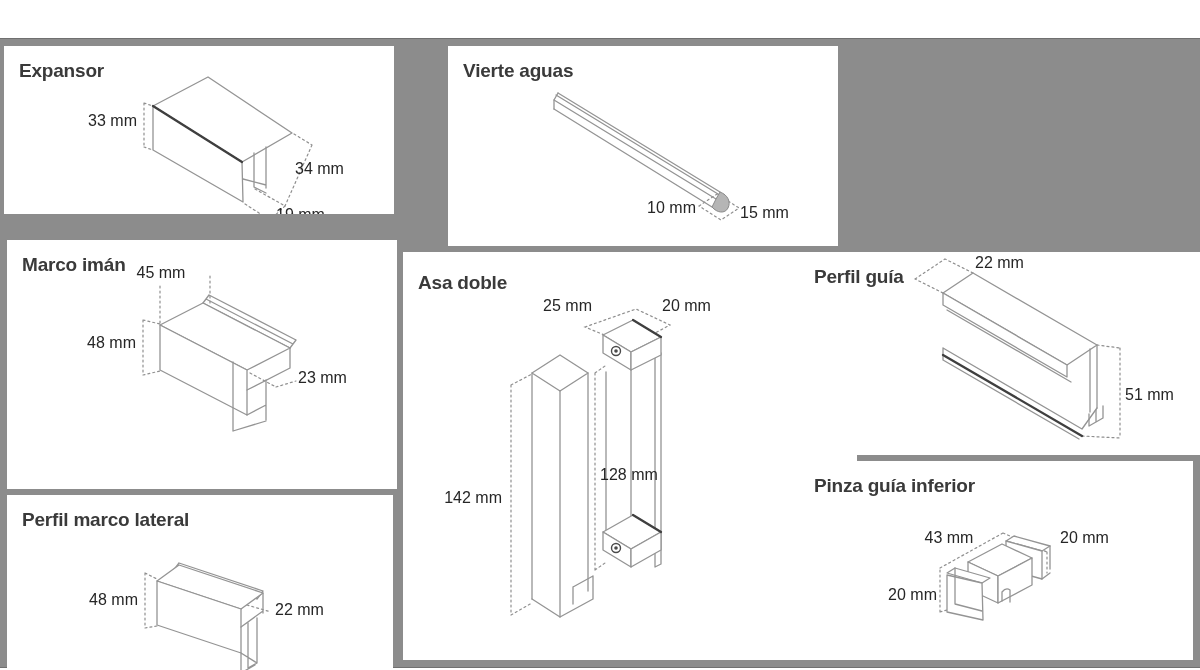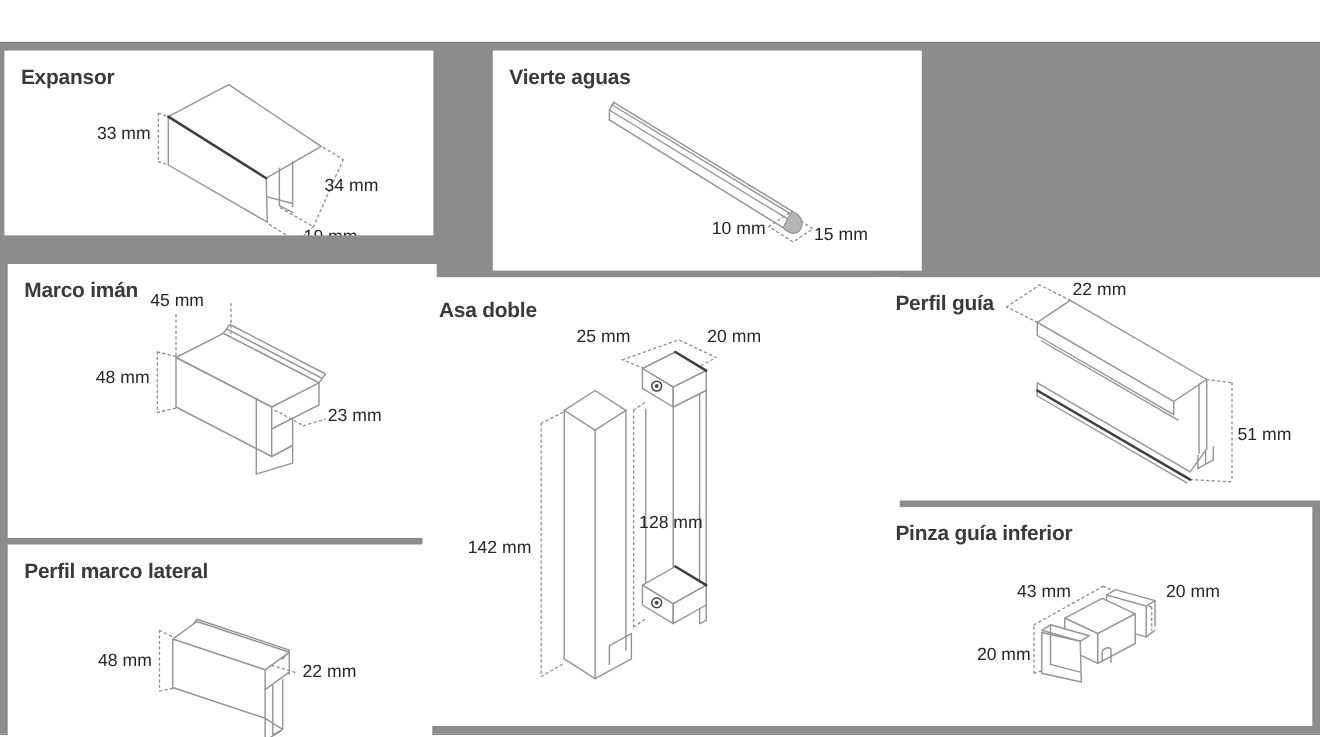--- a/index.html
+++ b/index.html
@@ -77,21 +77,21 @@
         <path class="lnf" d="M153,85 L240,130 L240,175 L153,130 Z"></path>
         <path class="ln" d="M283,108 V128 M240,150 L283,128"></path>
         <path class="ln" d="M226,122 V167 M226,167 V191 M259,140 V180 M226,191 L259,181 M240,175 L259,165"></path>
       </g>
       <text class="dim" x="154" y="38" text-anchor="middle">45 mm</text>
       <text class="dim" x="129" y="108" text-anchor="end">48 mm</text>
       <text class="dim" x="291" y="143">23 mm</text>
     </svg>
   </section>
 
-  <section class="cell" style="left:384px;top:213px;width:434px;height:408px;">
+  <section class="cell" style="left:403px;top:213px;width:434px;height:408px;padding-left:20px;">
     <h2 class="cell-title" style="top:20px;">Asa doble</h2>
     <svg class="art" width="390" height="408" viewBox="0 0 390 408">
       <g>
         <path class="dot" d="M182,75 L233,57 L267,73 L228,94 Z"></path>
         <path class="dot" d="M108,133 V363 M108,133 L129,122 M108,363 L129,351"></path>
         <path class="dot" d="M192,121 V318 M192,121 L202,114 M192,318 L202,311"></path>
       </g>
       <g>
 
         <path class="ln" d="M203,120 V278 M228,118 V296 M252,104 V315 M258,101 V312 M252,315 L258,312"></path>

